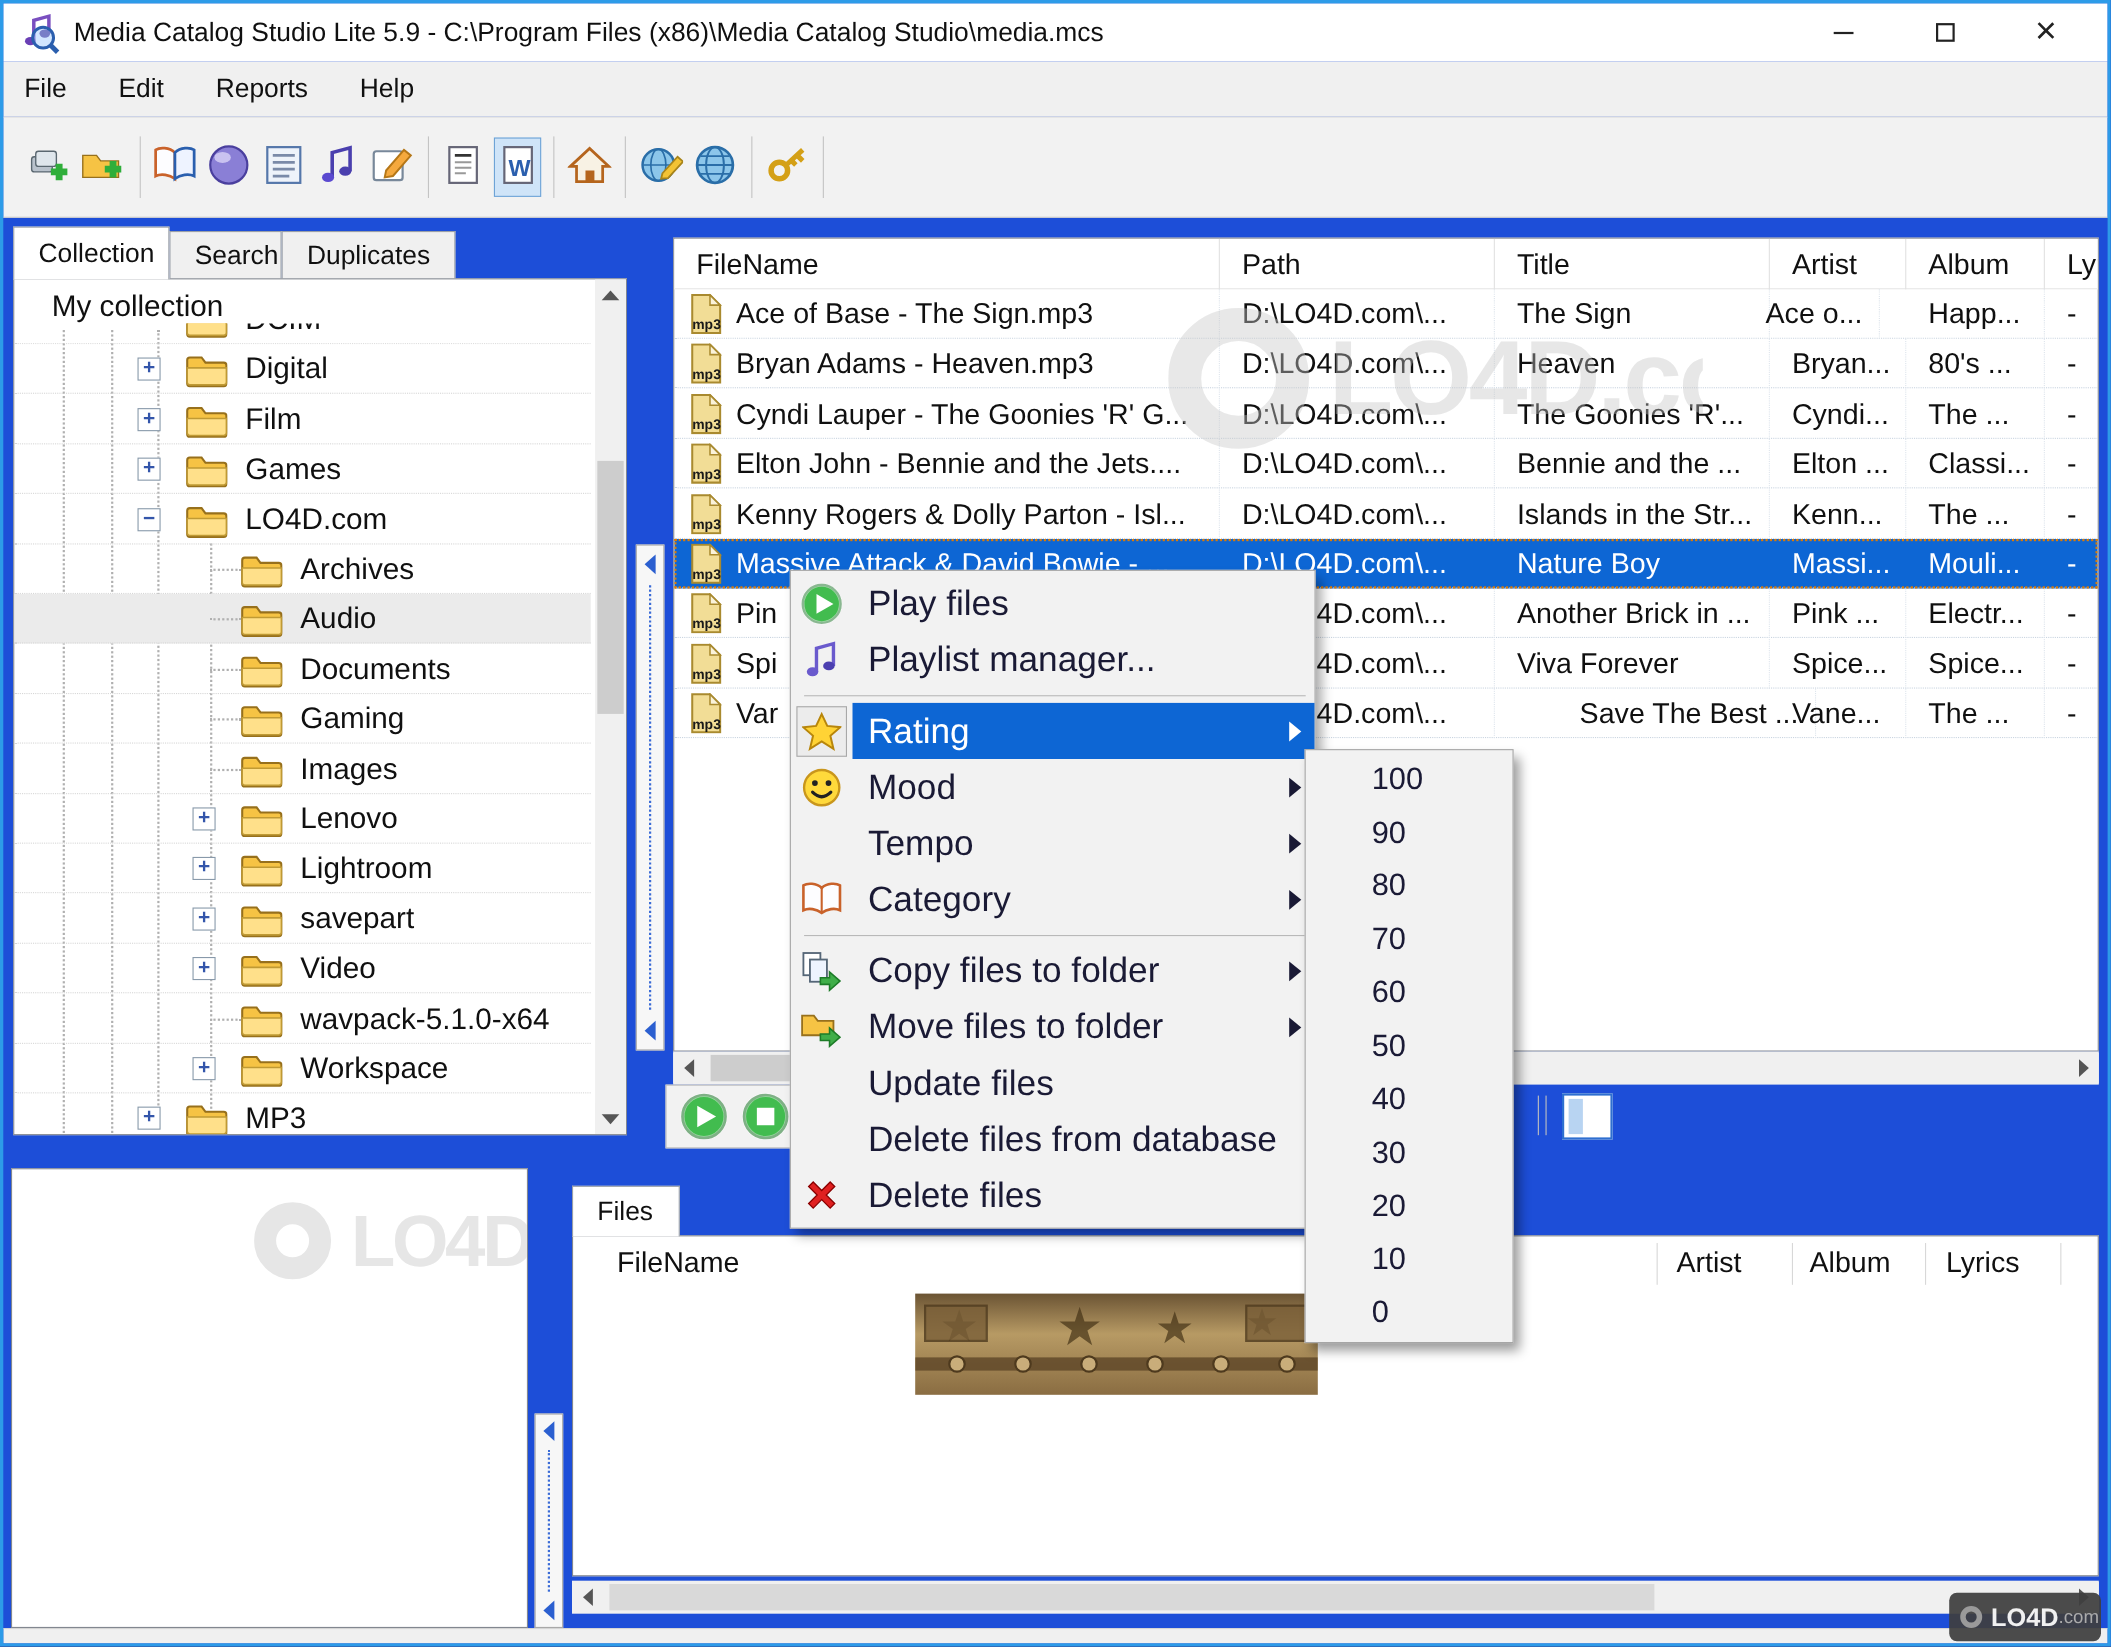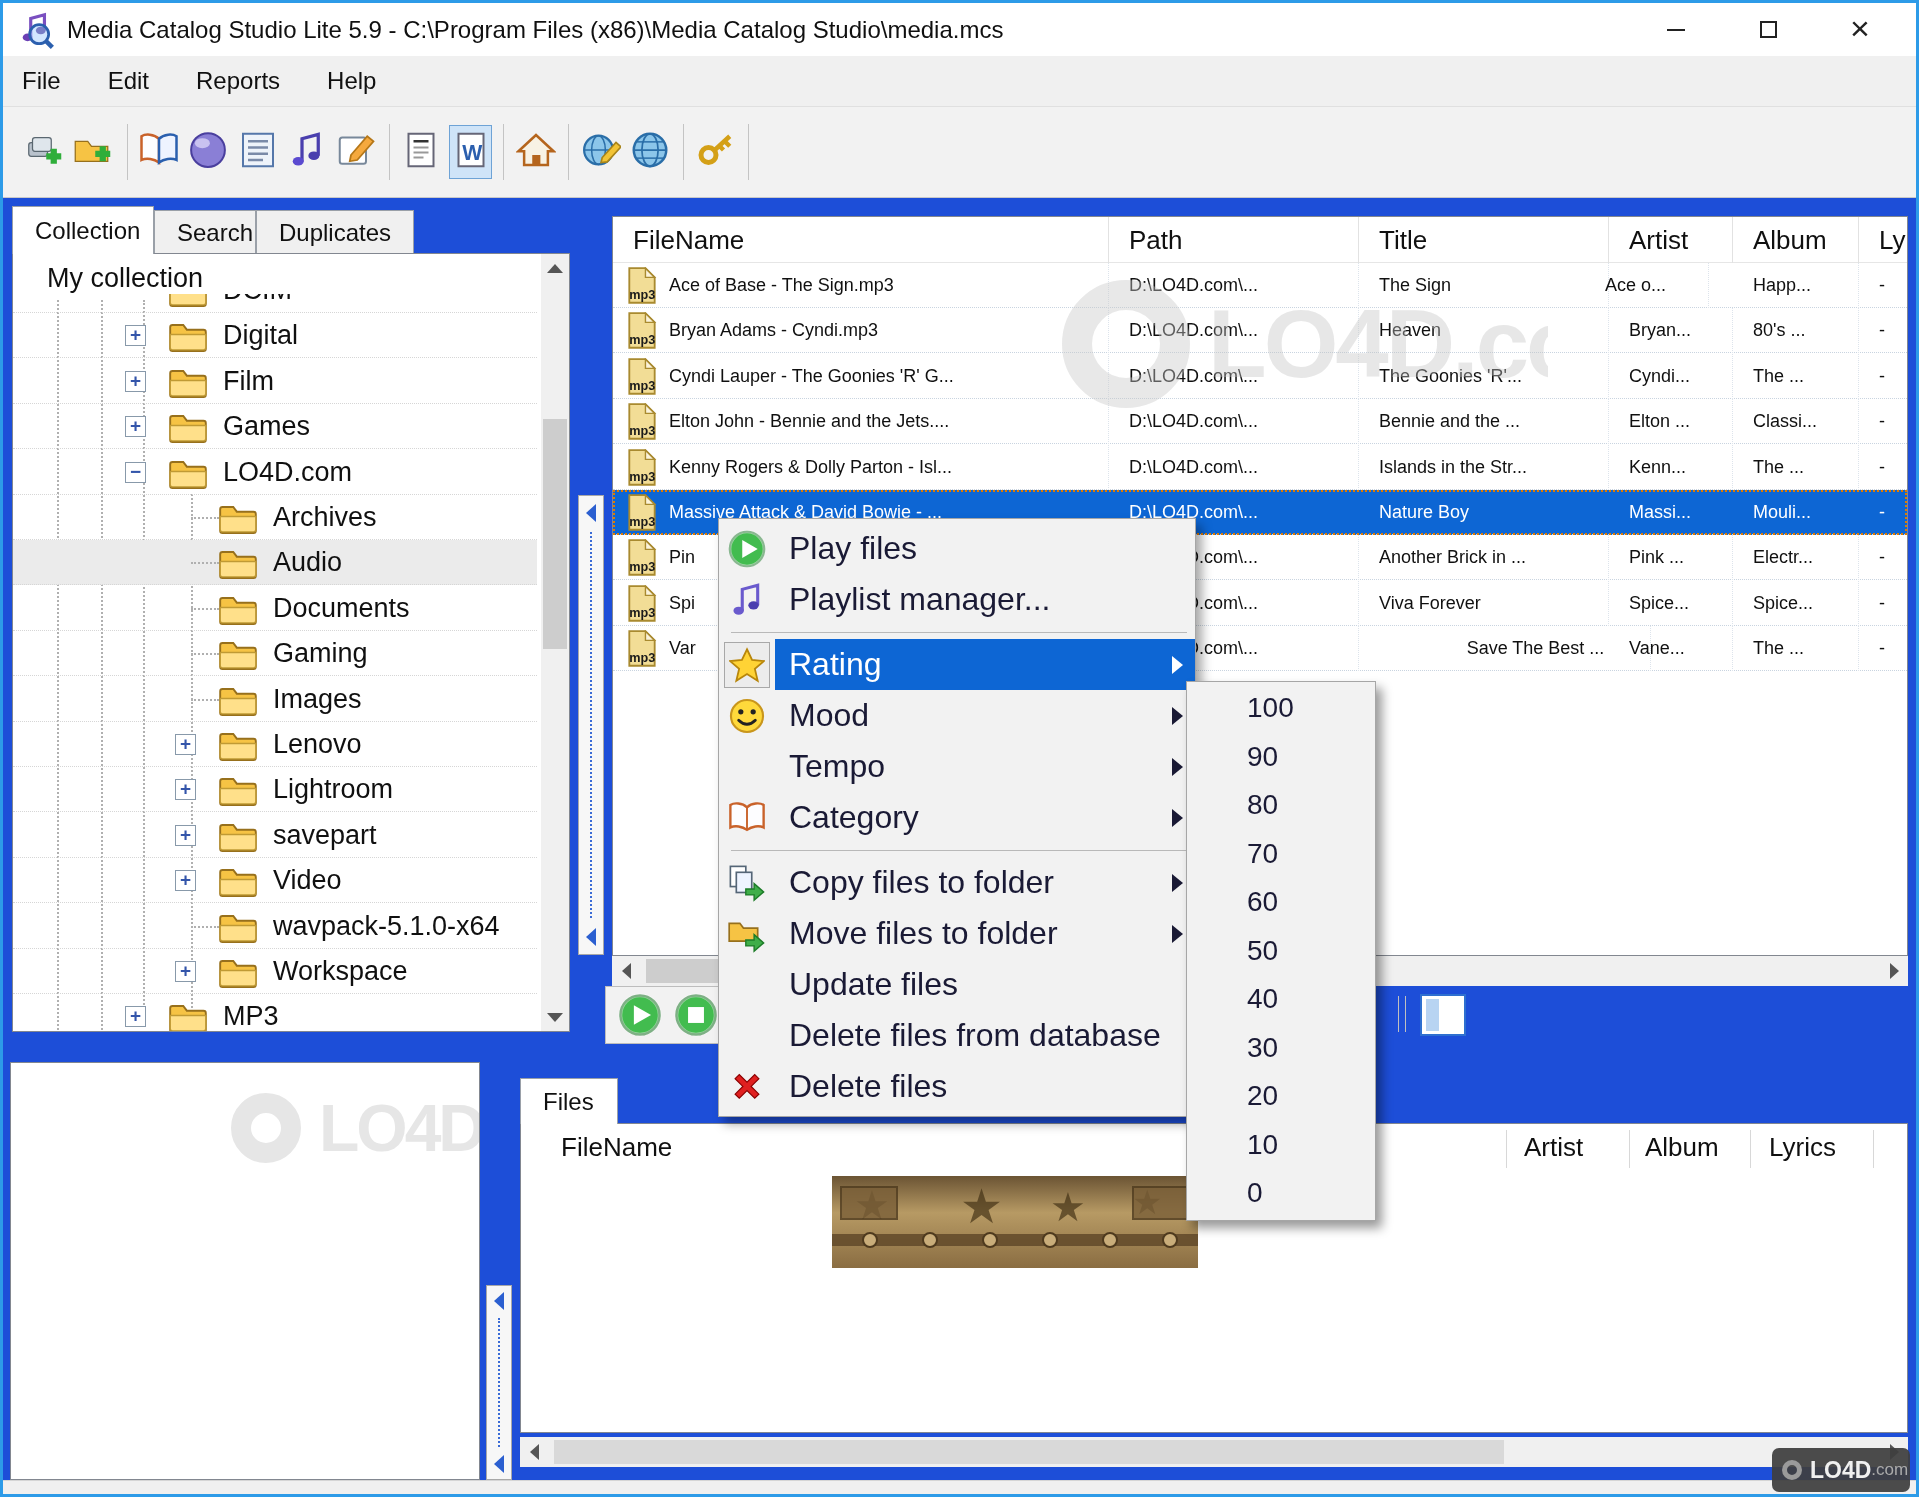--- a/index.html
+++ b/index.html
@@ -59,21 +59,21 @@
   .split-arrow{width:0;height:0;border-top:9px solid transparent;border-bottom:9px solid transparent;border-right:10px solid #2b5fd0;position:absolute;left:7px;}
   
   #listbox{left:612px;top:216px;width:1296px;height:740px;background:#fff;border:1px solid #828790;overflow:hidden;}
   .lh-cell{position:absolute;top:0;height:46px;border-right:1px solid #e2e2e2;display:flex;align-items:center;}
   .lh-label{margin-left:20px;font-size:26px;color:#101010;white-space:nowrap;}
   #list-header{position:absolute;left:0;top:0;width:100%;height:46px;background:#fff;border-bottom:1px solid #e6e6e6;}
   .file-row{position:absolute;left:0;width:1294px;height:45px;border-bottom:1px dotted #c9d4e0;}
   .file-row.selected{background:#0d66d4;outline:2px dotted #e07b00;outline-offset:-2px;}
   .fr-cell{position:absolute;top:0;height:45px;display:flex;align-items:center;overflow:hidden;border-right:1px dotted #dde4ec;}
   .file-row.selected .fr-cell{border-right-color:transparent;}
-  .fr-text{font-size:18px;color:#101010;white-space:nowrap;margin-left:20px;}
+  .fr-text{font-size:26px;color:#101010;white-space:nowrap;margin-left:20px;}
   .file-row.selected .fr-text{color:#fff;}
   .fn-icon{width:30px;height:37px;margin:0 12px 0 14px;flex:0 0 auto;}
   .fn-icon + .fr-text{margin-left:0;}
   
   #list-watermark{left:1062px;top:224px;width:486px;height:240px;overflow:hidden;pointer-events:none;z-index:4;display:flex;align-items:center;}
   .wm-ring{width:128px;height:128px;border-radius:50%;border:30px solid rgba(200,200,200,.42);flex:0 0 auto;}
   .wm-text{font-size:96px;font-weight:bold;color:rgba(195,195,195,.40);letter-spacing:-3px;margin-left:18px;white-space:nowrap;}
   #preview-watermark{left:11px;top:1063px;width:468px;height:130px;overflow:hidden;pointer-events:none;display:flex;align-items:center;}
   #preview-watermark .wm-ring{width:70px;height:70px;border-width:20px;border-color:#e6e6e6;margin-left:220px;}
   #preview-watermark .wm-text{font-size:66px;color:#e6e6e6;}
@@ -608,21 +608,21 @@
             <span class="fr-text">-</span>
           </div>
         </div>
         <div class="file-row" style="top:91.4px;">
           <div class="fr-cell" style="left:0px;width:496px;">
             <span class="fn-icon"><svg viewBox="0 0 26 32">
                 <path d="M2 1 h14 l8 8 v22 H2z" fill="#f2dd96" stroke="#a98a2f" stroke-width="1.6"></path>
                 <path d="M16 1 l8 8 h-8z" fill="rgba(255,255,255,.65)" stroke="#a98a2f" stroke-width="1.2"></path>
                 <text x="2" y="28" font-size="11" font-weight="bold" fill="#1a1a1a" font-family="Liberation Sans, sans-serif">mp3</text>
               </svg></span>
-            <span class="fr-text">Bryan Adams - Cyndi.mp3</span>
+            <span class="fr-text">Bryan Adams - Heaven.mp3</span>
           </div>
           <div class="fr-cell" style="left:496px;width:250px;">
             <span class="fr-text">D:\LO4D.com\...</span>
           </div>
           <div class="fr-cell" style="left:746px;width:250px;">
             <span class="fr-text">Heaven</span>
           </div>
           <div class="fr-cell" style="left:996px;width:124px;">
             <span class="fr-text">Bryan...</span>
           </div>

